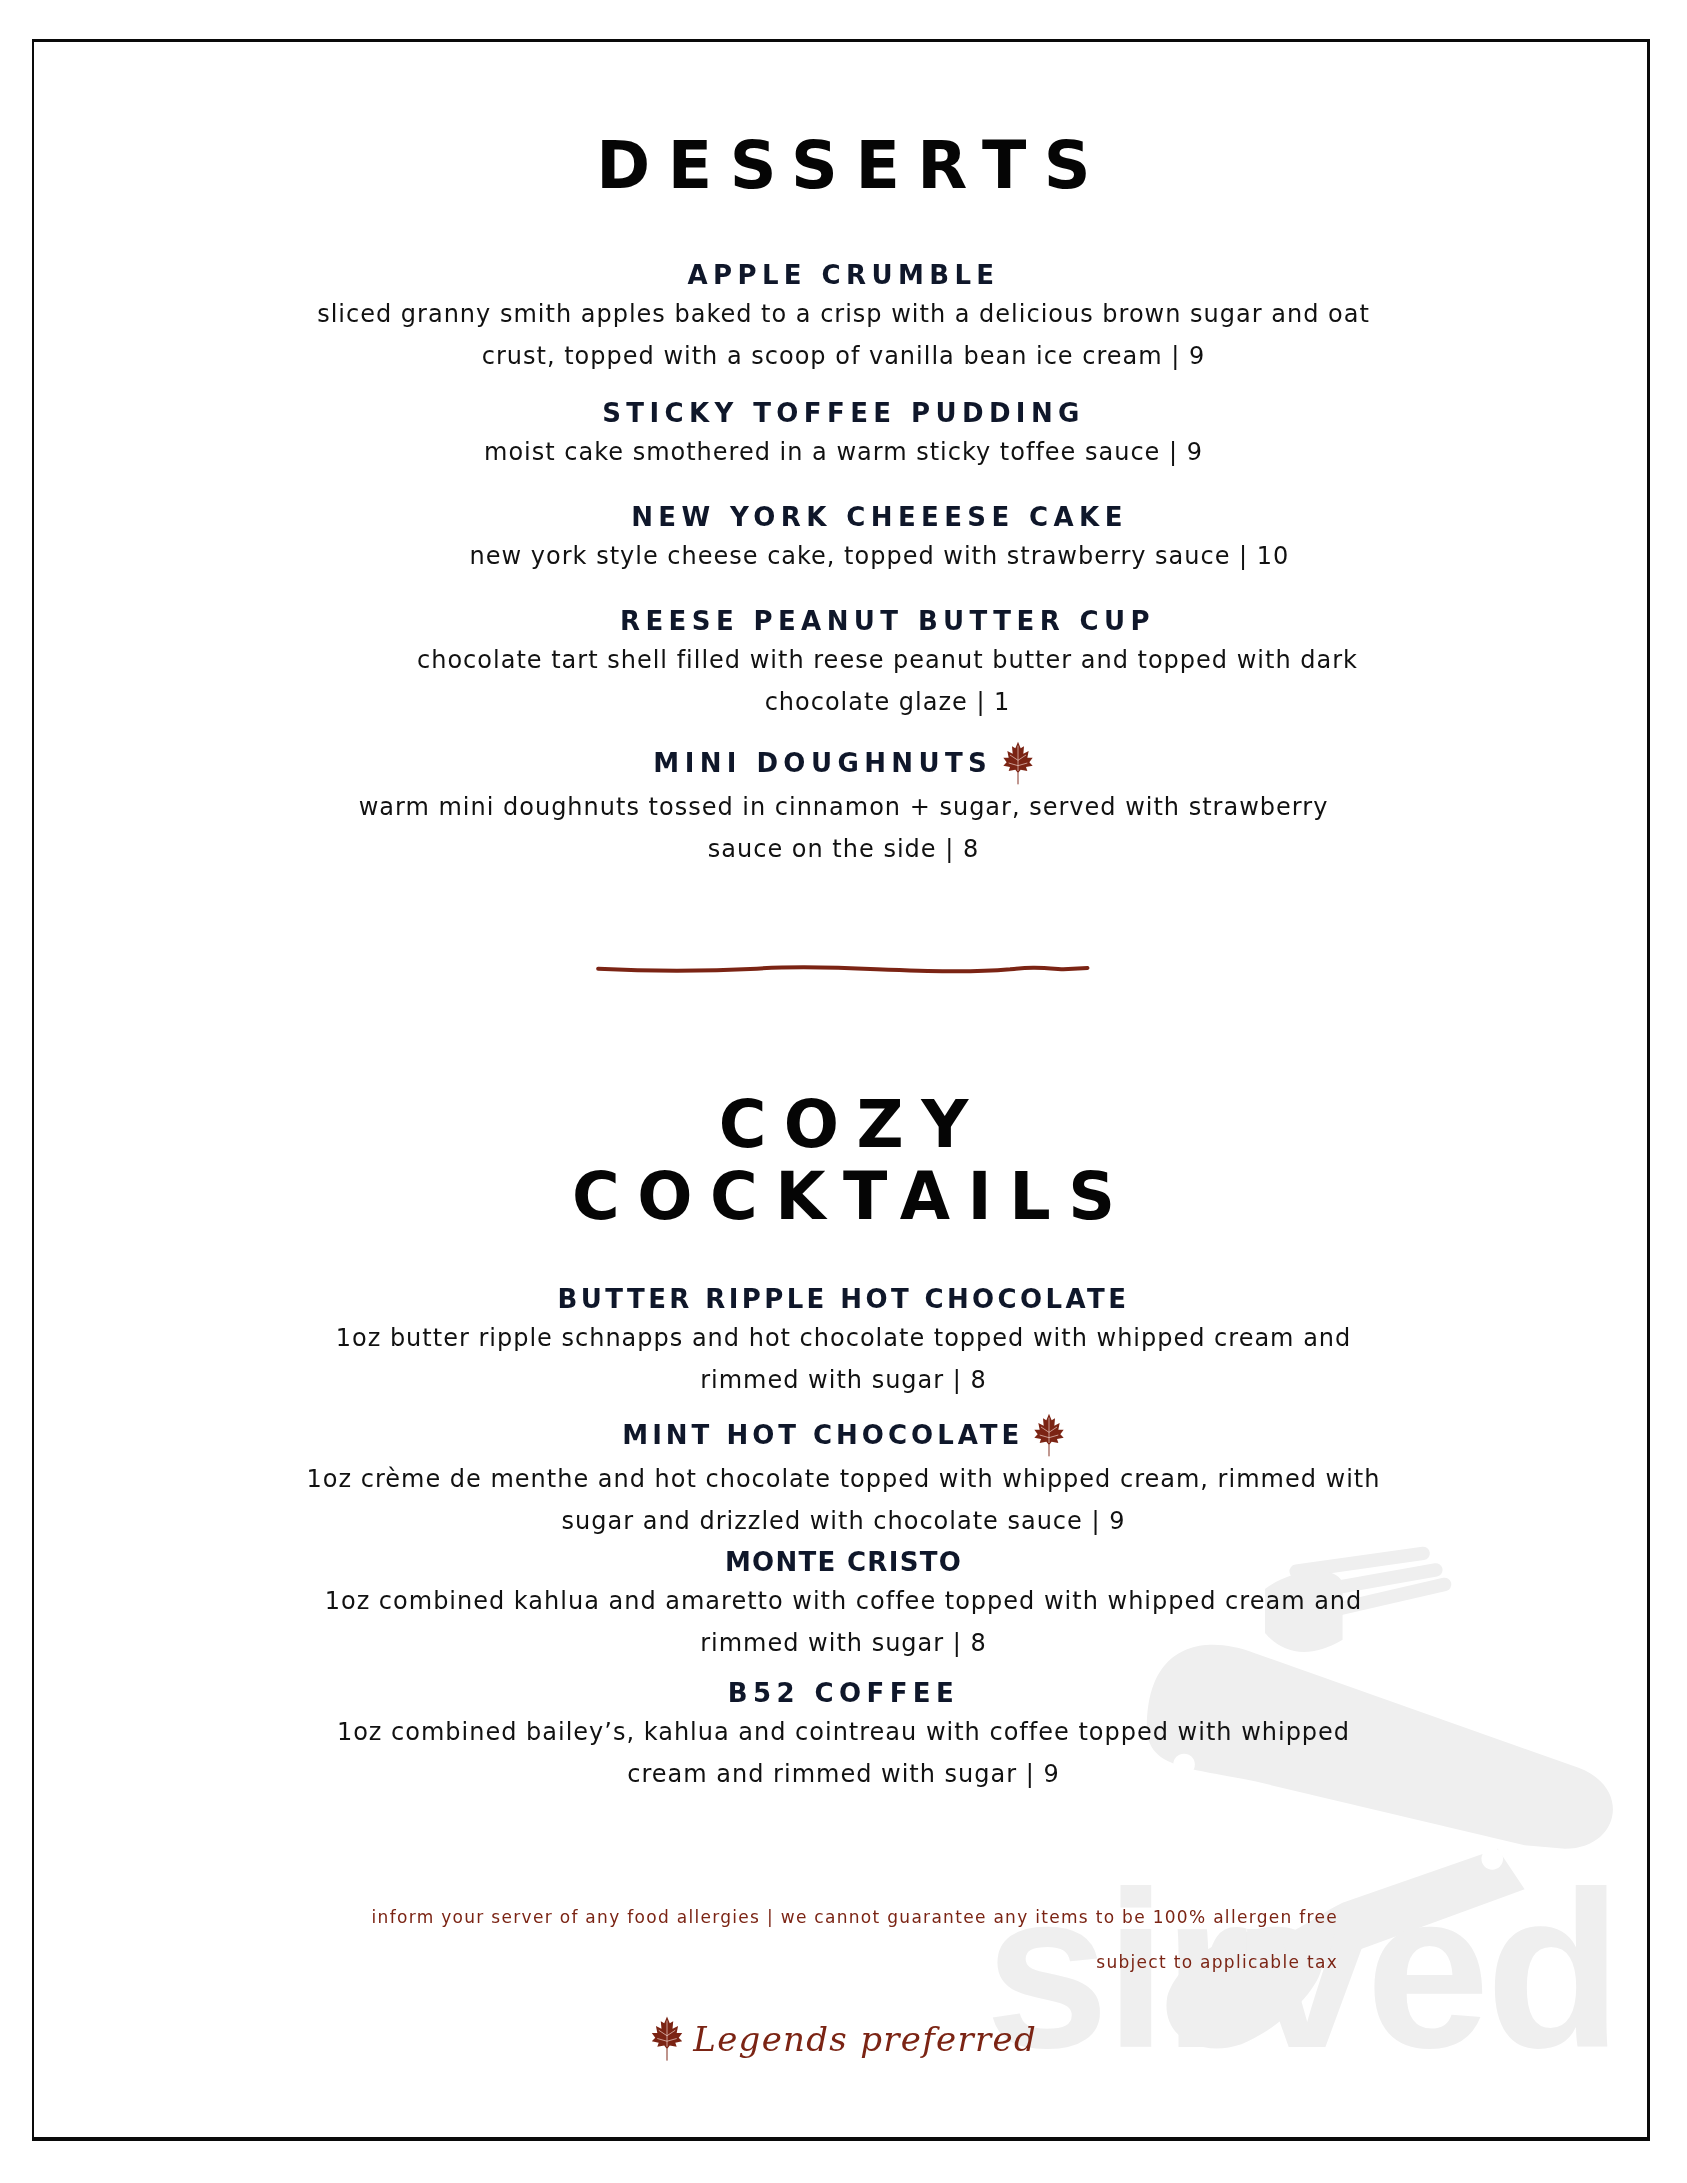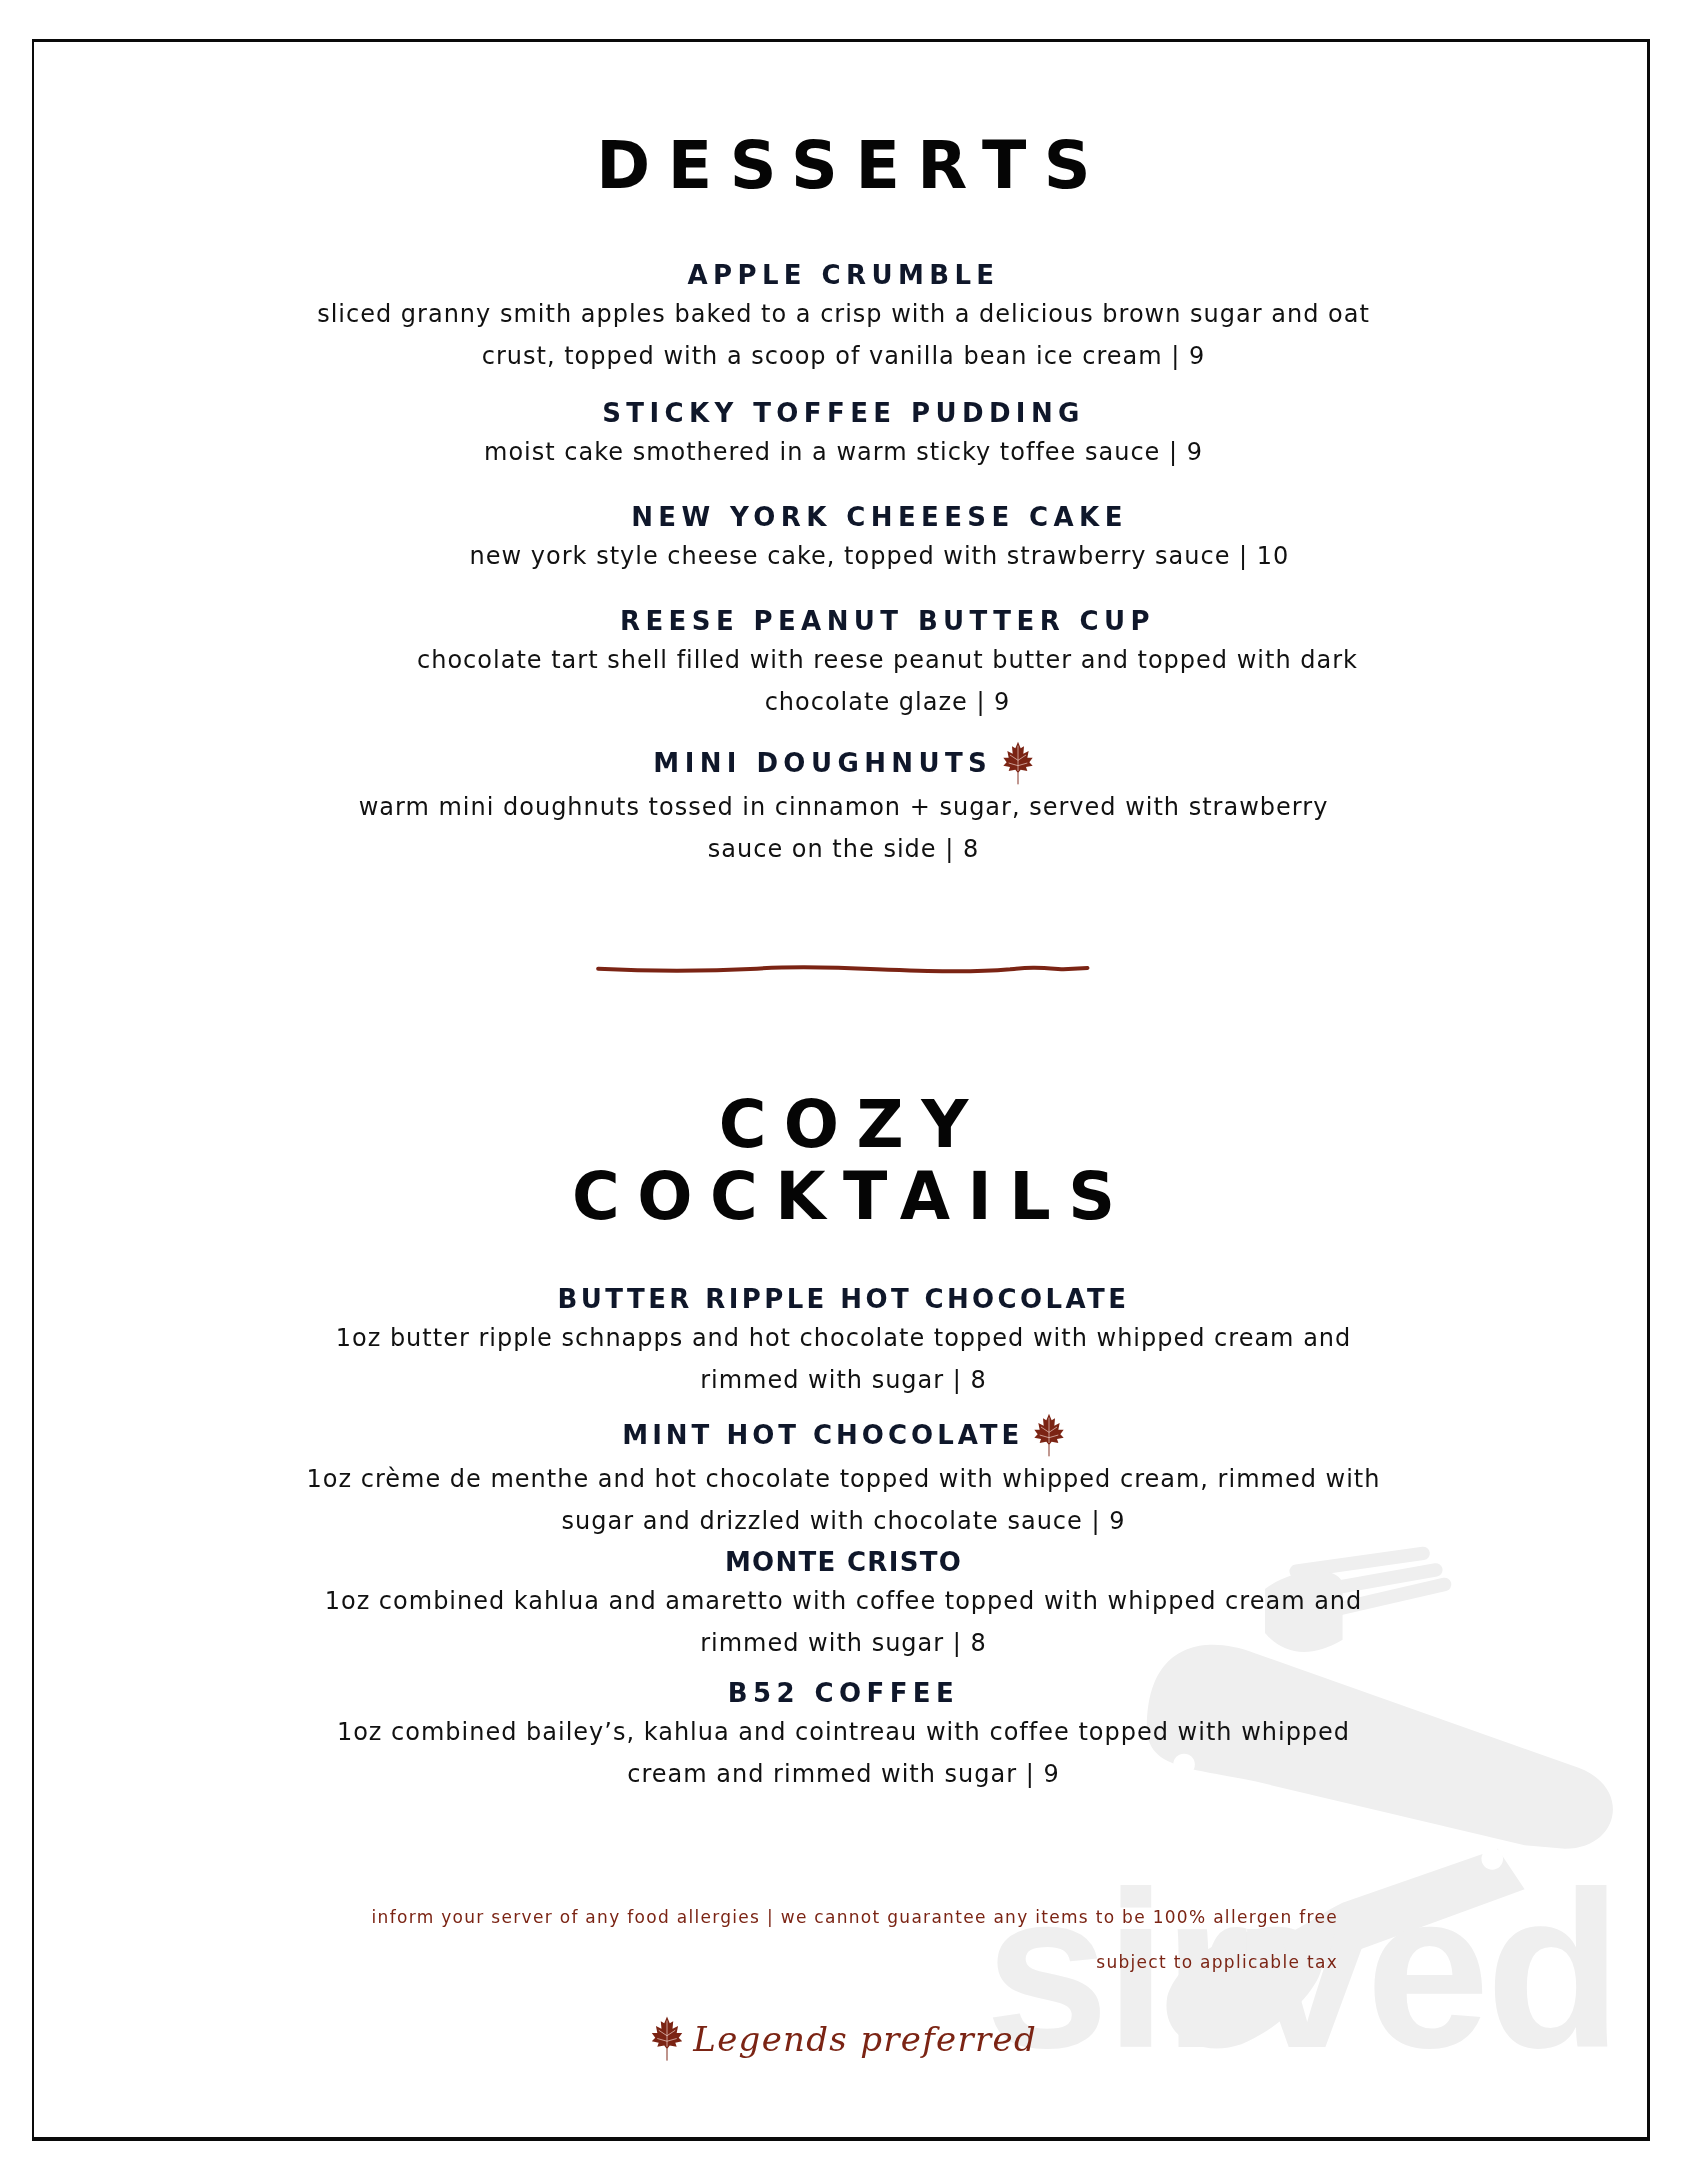--- a/index.html
+++ b/index.html
@@ -182,21 +182,21 @@
 </div>
 
 <div class="item" style="top:500px;padding-left:36px;">
   <div class="item-name">NEW YORK CHEEESE CAKE</div>
   <div class="item-desc">new york style cheese cake, topped with strawberry sauce | 10</div>
 </div>
 
 <div class="item" style="top:604px;margin-left:44px;">
   <div class="item-name">REESE PEANUT BUTTER CUP</div>
   <div class="item-desc">chocolate tart shell filled with reese peanut butter and topped with dark
-chocolate glaze | 9</div>
+chocolate glaze | 1</div>
 </div>
 
 <div class="item" style="top:740px;">
   <div class="item-name">
     <span>MINI DOUGHNUTS</span>
     <svg class="leaf" viewBox="0 0 48 68" xmlns="http://www.w3.org/2000/svg">
       <path fill="#7b2414" d="M24 2 L28 12 L33 9 L32 20 L40 16 L38 26 L46 26 L41 33 L46 38 L36 40 L38 46 L28 44 L25 48 L24 48 L23 48 L20 44 L10 46 L12 40 L2 38 L7 33 L2 26 L10 26 L8 16 L16 20 L15 9 L20 12 Z"></path>
       <path stroke="#f3d6cf" stroke-width="1" fill="none" d="M24 8 L24 46 M24 30 L12 22 M24 30 L36 22 M24 38 L10 34 M24 38 L38 34"></path>
       <rect x="23.3" y="46" width="1.4" height="20" fill="#7b2414"></rect>
     </svg>

